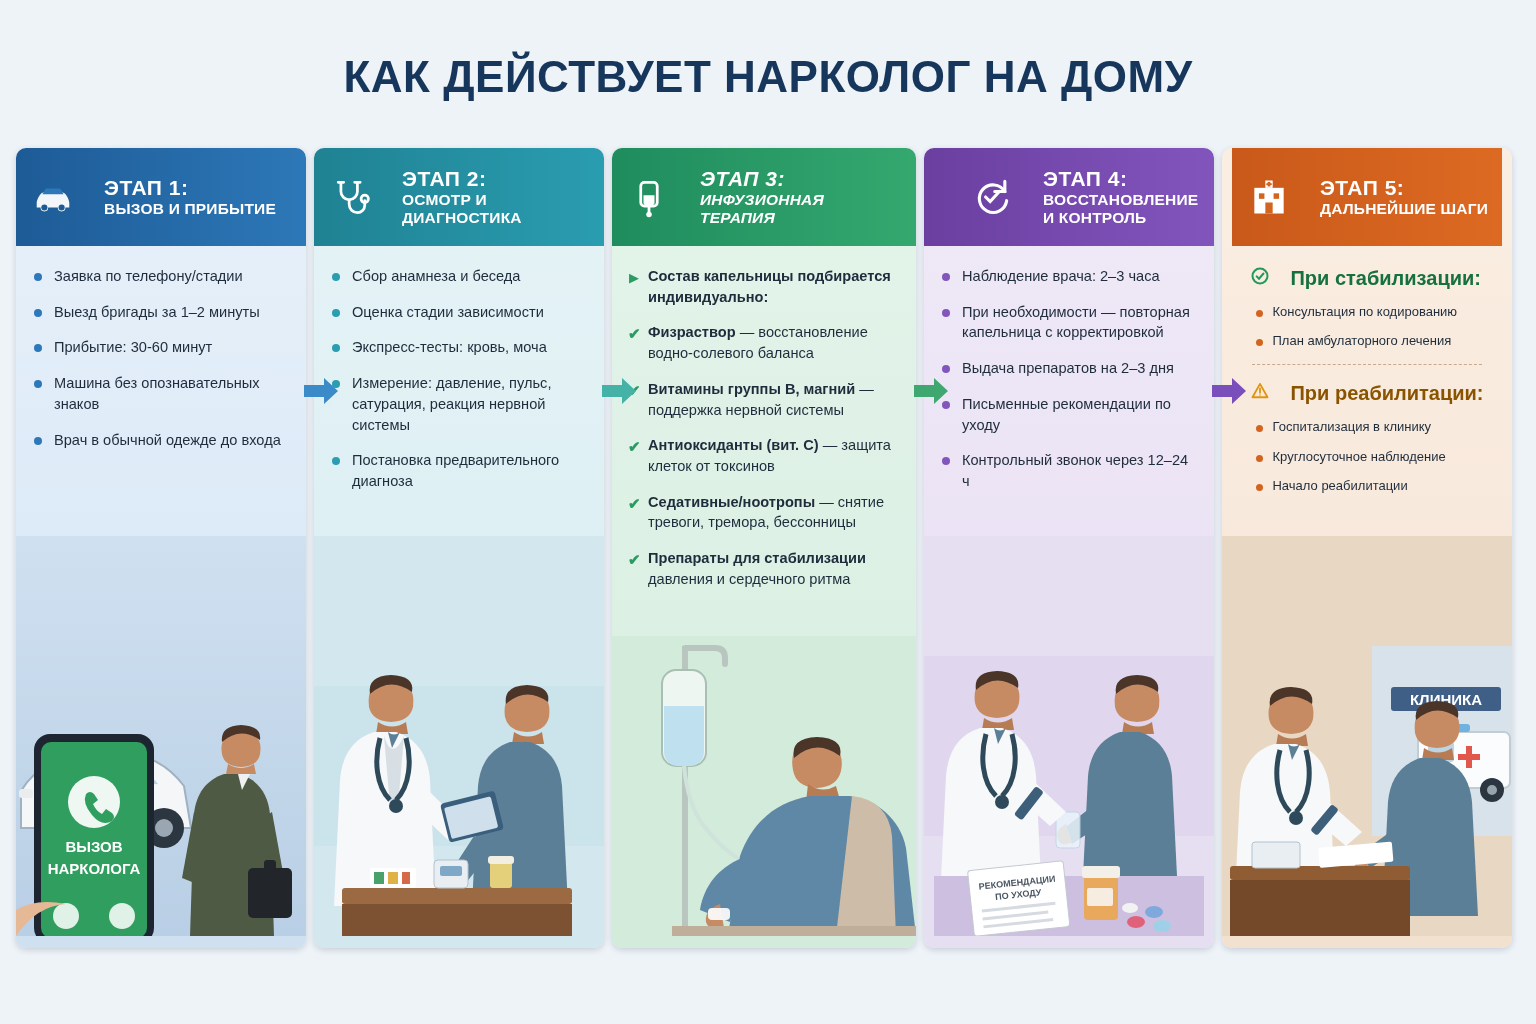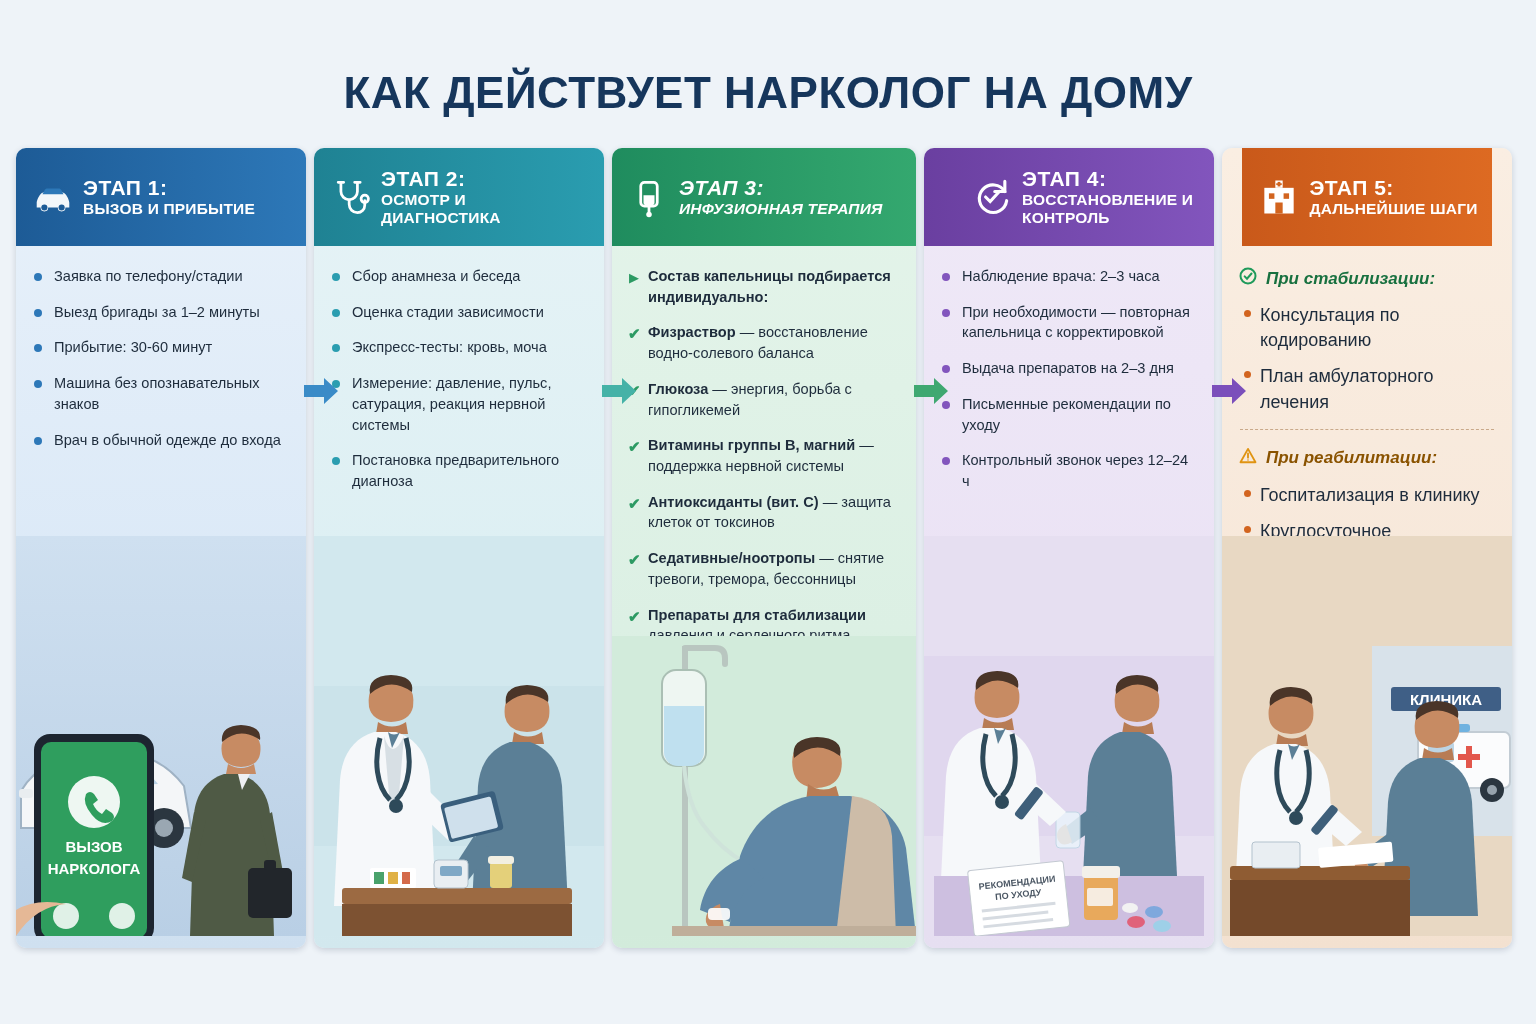--- a/index.html
+++ b/index.html
@@ -9,21 +9,21 @@
     font-family: "Liberation Sans", sans-serif;
     overflow: hidden;
     position: relative;
   }
   .page-title {
     text-align: center;
     font-size: 44px;
     font-weight: bold;
     color: #16365c;
     letter-spacing: 0.5px;
-    padding-top: 68px;
+    padding-top: 52px;
     text-transform: uppercase;
   }
   .columns {
     position: absolute;
     top: 148px; left: 16px;
     width: 1504px; height: 800px;
     display: flex;
     gap: 8px;
   }
   .col {
@@ -32,21 +32,21 @@
     border-radius: 10px;
     overflow: hidden;
     box-shadow: 0 2px 6px rgba(20,40,70,0.18);
     display: flex;
     flex-direction: column;
   }
   .col-header {
     height: 98px;
     display: flex;
     align-items: center;
-    gap: 7px;
+    gap: 28px;
     padding: 0 14px;
     color: #fff;
   }
   .hdr-icon { width: 46px; height: 46px; flex: none; display:flex; align-items:center; justify-content:center; }
   .hdr-text { line-height: 1.15; }
   .stage-label { font-size: 21px; font-weight: bold; letter-spacing: .5px; }
   .stage-name { font-size: 15.5px; font-weight: bold; margin-top: 4px; letter-spacing: .2px; }
   .col-body {
     flex: 1;
     padding: 20px 16px 0 16px;
@@ -88,30 +88,29 @@
   
   .c4 { background: linear-gradient(180deg,#efe9f7 0%, #ebe3f5 55%, #e6dff1 100%); }
   .c4 .col-header { background: linear-gradient(90deg,#6a3fa0,#8255bd); padding-left: 45px; }
   .c4 .dot { background: #8255bd; }
   
   .c5 { background: linear-gradient(180deg,#faeee2 0%, #f7e8da 55%, #f3e1d0 100%); align-items: center; }
   .c5 .col-header { background: linear-gradient(90deg,#c9591a,#dd6a22); }
   .c5 .dot { background: #d2641f; }
 
   .sub-head {
-    display: flex; align-items: center; gap: 8px;
-    font-size: 17px; font-weight: bold; color: #1e2c3c;
+    display: flex; align-items: center; gap: 20px;
+    font-size: 20px; font-weight: bold; color: #1e2c3c;
     margin-bottom: 12px;
-    font-style: italic;
   }
   .sub-head.green { color: #17703f; }
   .sub-head.amber { color: #8a5300; }
   .divider { border: none; border-top: 1.5px dashed #c9a98a; margin: 14px 2px 16px 2px; }
   .sub-list { list-style: none; padding-left: 4px; }
-  .sub-list li { position: relative; padding-left: 18px; font-size: 18px; line-height:1.4; margin-bottom: 11px; color:#1e2c3c;}
+  .sub-list li { position: relative; padding-left: 18px; font-size: 13px; line-height:1.4; margin-bottom: 11px; color:#1e2c3c;}
   .sub-list li .dot { position:absolute; left:2px; top:7px; width:7px; height:7px; border-radius:50%; background:#d2641f; }
 
   .arrow {
     position: absolute;
     width: 34px; height: 26px;
     top: 378px;
     z-index: 5;
     display: flex; align-items: center; justify-content: center;
   }
   .arrow svg { display:block; }
@@ -283,24 +282,20 @@
     </div>
     <div class="col-body">
       <ul class="bullets">
         <li style="padding-left:20px;">
           <span class="tri">▶</span>
           <b>Состав капельницы подбирается индивидуально:</b>
         </li>
         <li style="padding-left:20px;">
           <span class="check">✔</span>
           <b>Физраствор</b><span> — восстановление водно-солевого баланса</span>
-        </li>
-        <li style="padding-left:20px;">
-          <span class="check">✔</span>
-          <b>Глюкоза</b><span> — энергия, борьба с гипогликемей</span>
         </li>
         <li style="padding-left:20px;">
           <span class="check">✔</span>
           <b>Витамины группы В, магний</b><span> — поддержка нервной системы</span>
         </li>
         <li style="padding-left:20px;">
           <span class="check">✔</span>
           <b>Антиоксиданты (вит. С)</b><span> — защита клеток от токсинов</span>
         </li>
         <li style="padding-left:20px;">

